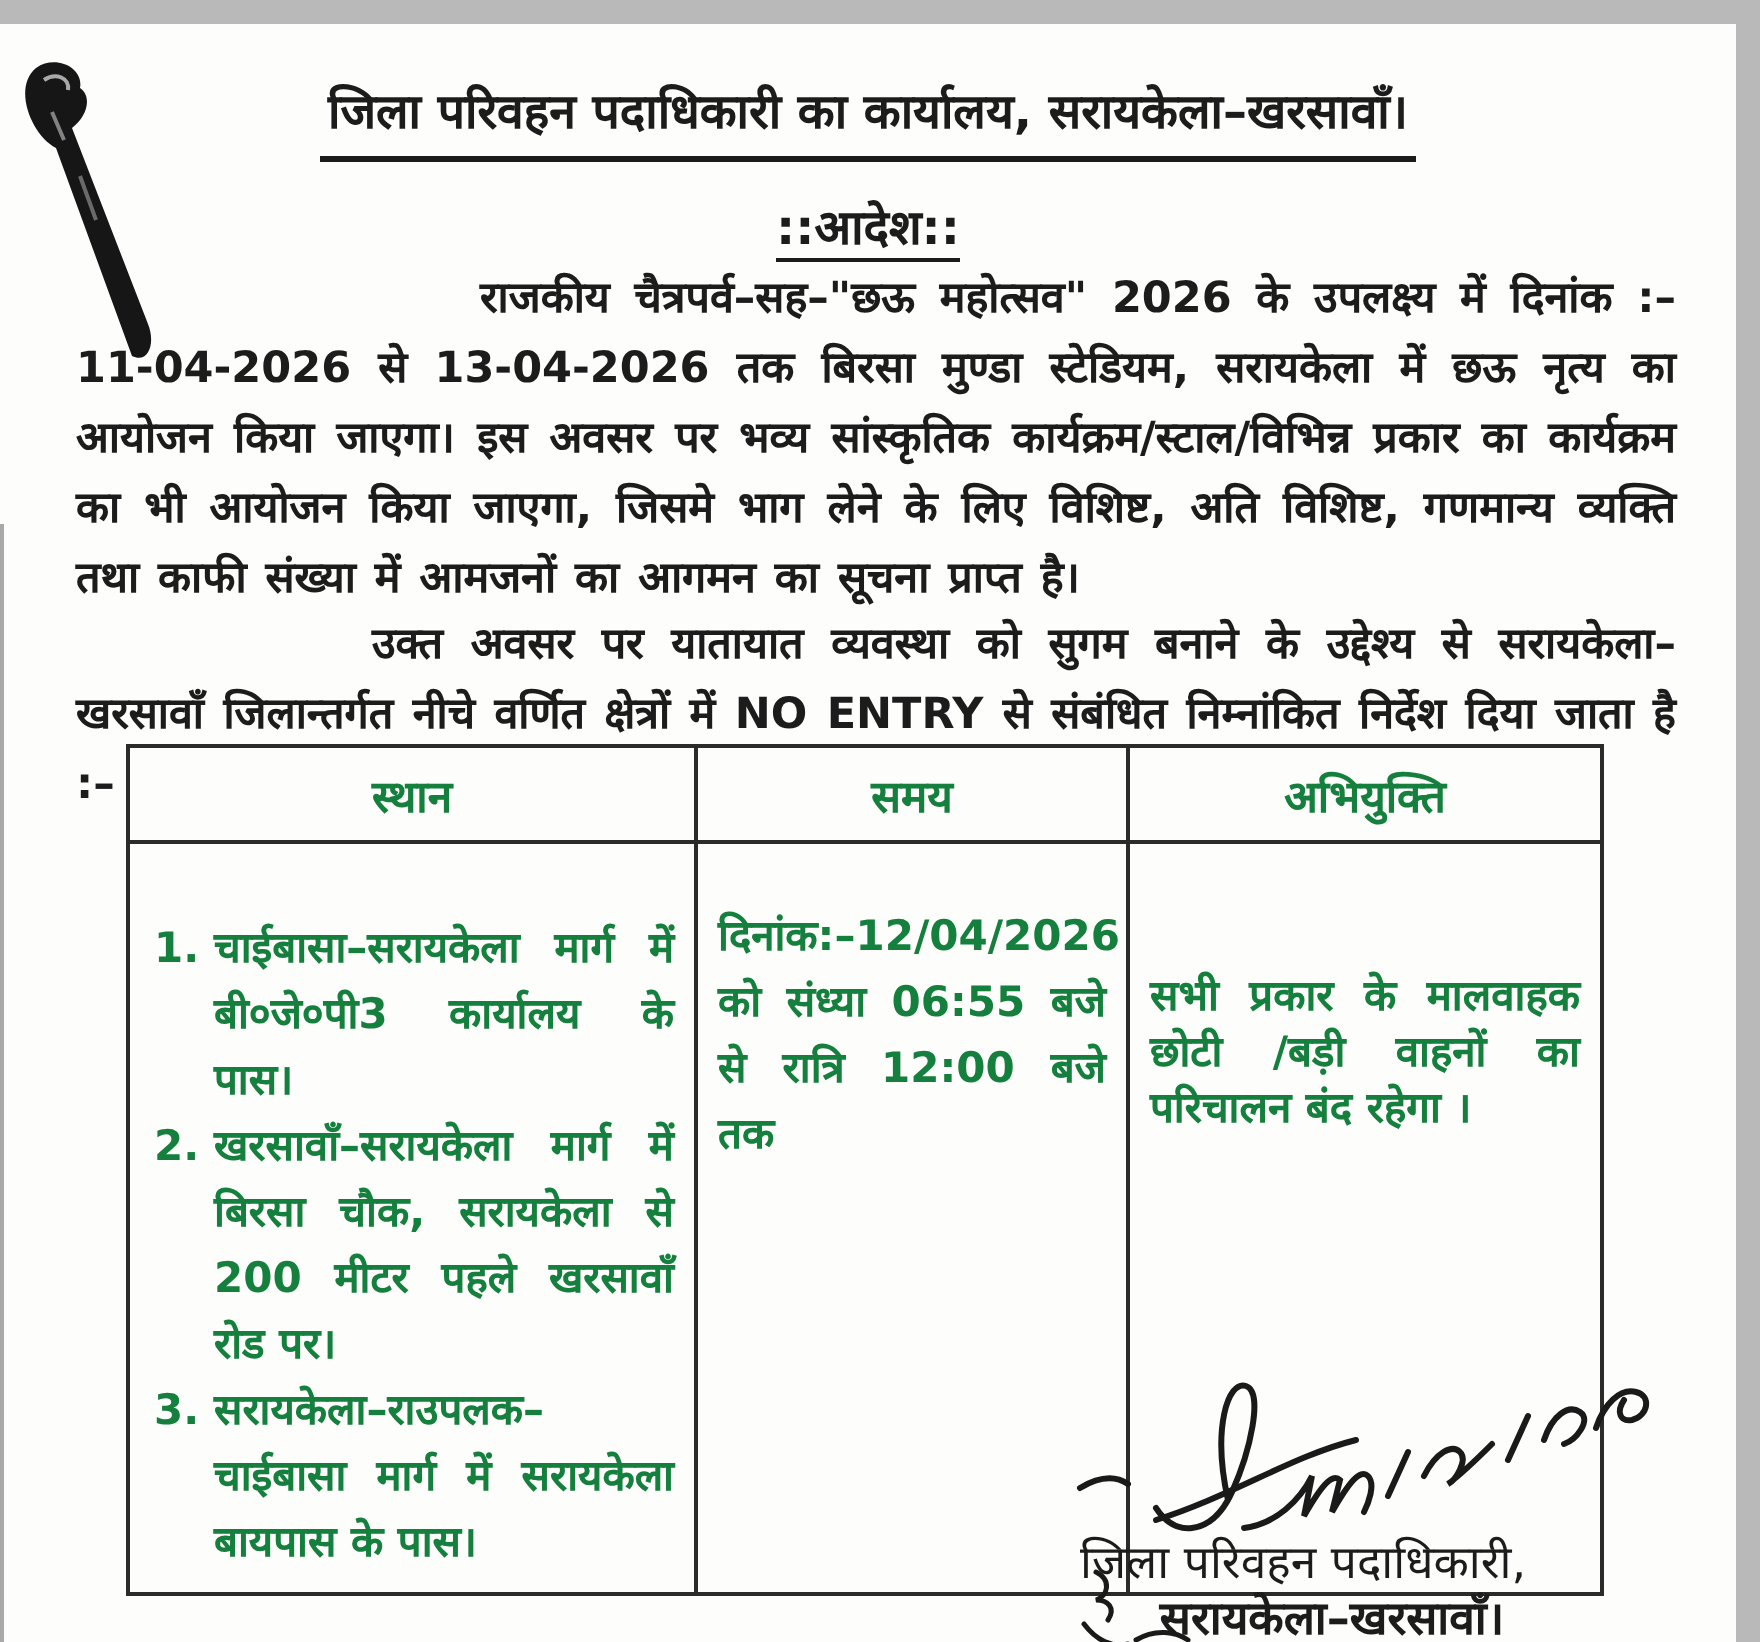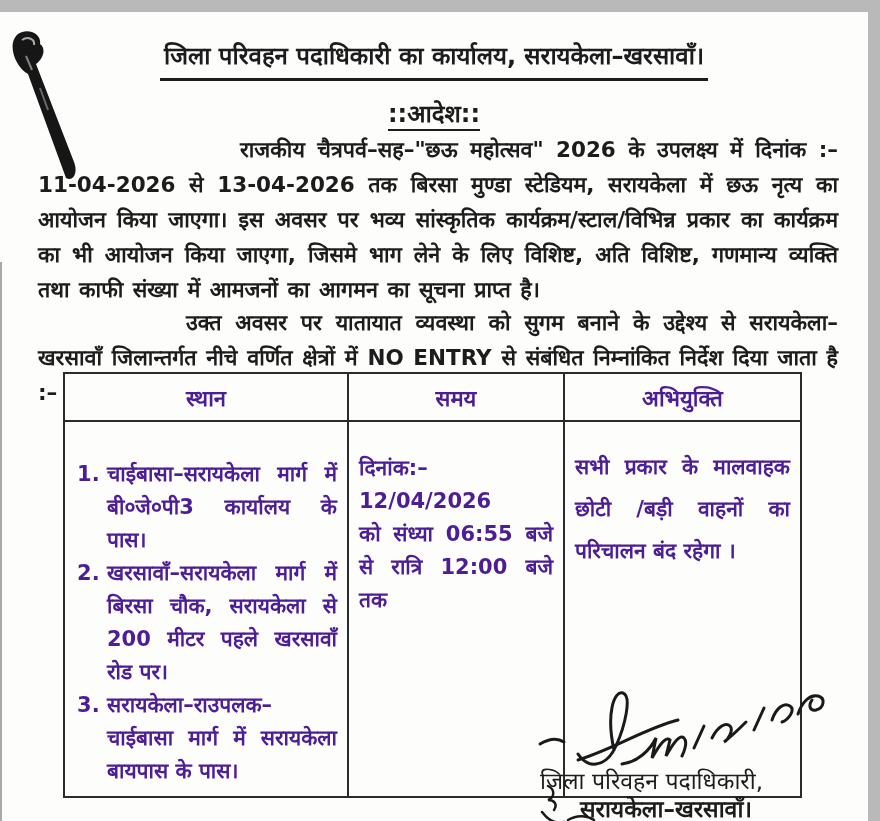--- a/index.html
+++ b/index.html
@@ -39,40 +39,40 @@
   .para1{top:120px;text-indent:202px;}
   .para2{top:293px;text-indent:148px;}
   .latin-bold{font-family:"DejaVu Sans","Liberation Sans",sans-serif;font-weight:bold;}
   
   table.order-table{
     position:absolute;left:63px;top:360px;width:737px;
     border-collapse:collapse;table-layout:fixed;
   }
   .order-table th,.order-table td{
     border:2px solid #2b2b2b;vertical-align:top;
-    font-size:21px;font-weight:bold;color:#4c1d95;
+    font-size:21px;font-weight:bold;color:#15803d;
   }
   .order-table th{height:42px;text-align:center;font-size:22px;vertical-align:middle;padding:2px 4px;}
   .order-table td{height:268px;padding:8px 10px;}
   col.c1{width:284px;} col.c2{width:216px;} col.c3{width:237px;}
   
   ol.loc-list{margin:28px 0 0 0;padding:0;list-style:none;counter-reset:item;}
   ol.loc-list li{
     counter-increment:item;position:relative;padding-left:32px;margin:0;
     text-align:justify;line-height:33px;
   }
   ol.loc-list li::before{
     content:counter(item) ".";position:absolute;left:2px;top:0;font-weight:bold;
   }
   
   .time-cell-inner{margin-top:22px;line-height:33px;}
-  .date-line{display:flex;justify-content:space-between;padding-right:4px;flex-direction:column;}
+  .date-line{display:flex;justify-content:space-between;padding-right:4px;}
   .time-rest{text-align:justify;}
   
-  .remark-inner{margin-top:16px;line-height:42px;text-align:justify;}
+  .remark-inner{margin-top:54px;line-height:28px;text-align:justify;}
   
   .signature-block{position:absolute;left:500px;top:672px;width:340px;height:137px;}
   .sig-scrawl{position:absolute;left:26px;top:2px;width:310px;height:86px;}
   .sig-line1{position:absolute;top:80px;left:40px;width:260px;text-align:left;
     font-size:23px;font-weight:normal;white-space:nowrap;}
   .sig-line2{position:absolute;top:108px;left:46px;width:240px;text-align:center;
     font-size:23px;font-weight:bold;white-space:nowrap;}
   .sig-scrawl2{position:absolute;left:34px;top:98px;width:80px;height:42px;}
 </style>
 </head>

